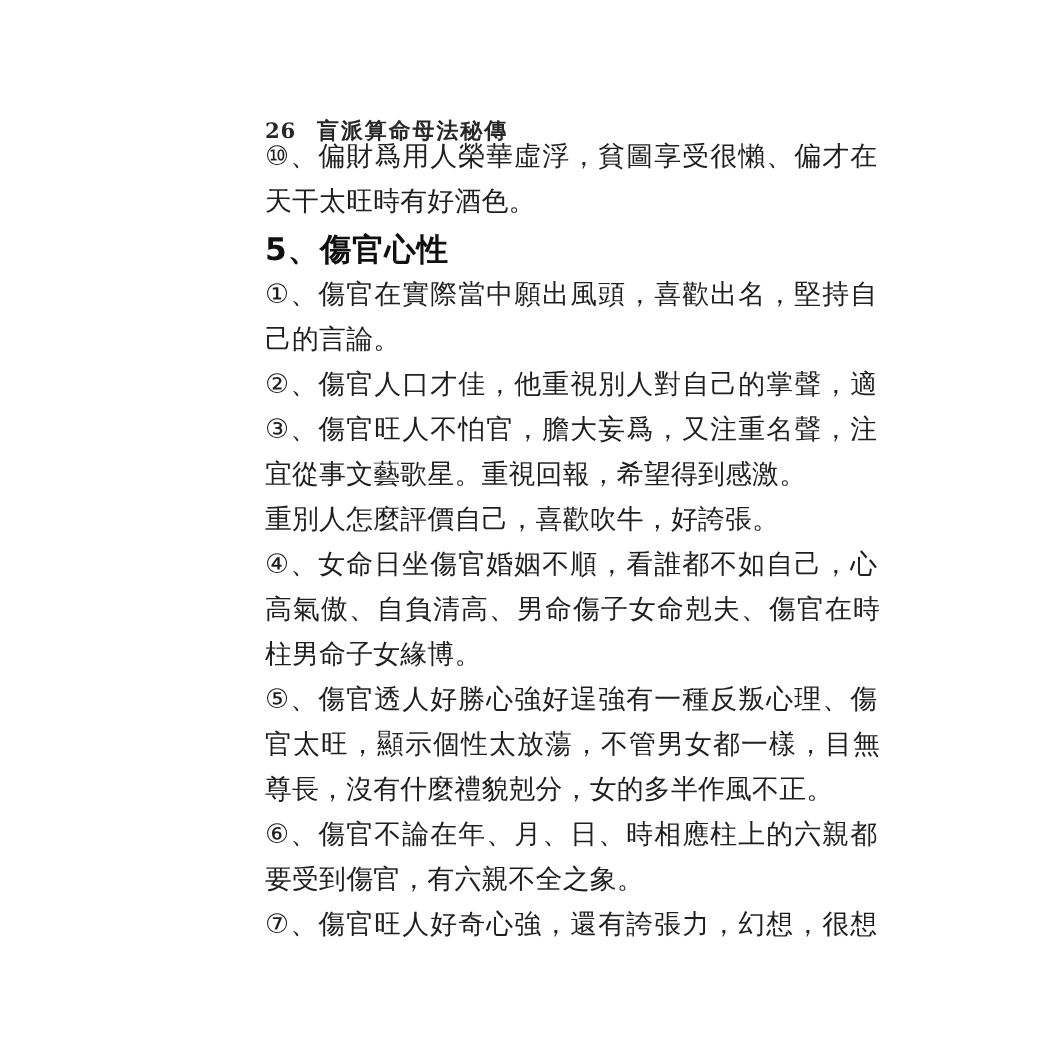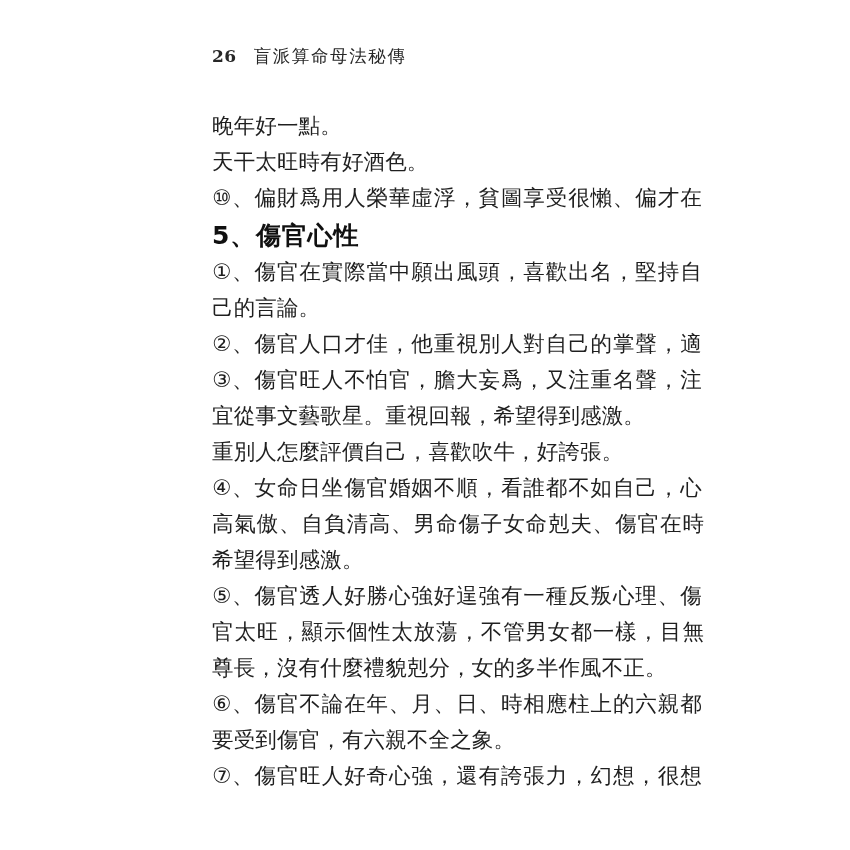--- a/index.html
+++ b/index.html
@@ -44,22 +44,23 @@
   }
   .page-header .folio {
     font-family: "DejaVu Serif", "Liberation Serif", serif;
     font-size: 17px;
     font-weight: 700;
     letter-spacing: 0.5px;
     margin-right: 17px;
   }
   .page-header .book-title {
     font-size: 17.5px;
-    font-weight: 400;
+    font-weight: 700;
     letter-spacing: 1.6px;
+    margin-top: 48px;
   }
 
   
   .body-text {
     position: absolute;
     left: 212px;
     top: 108px;
     width: 432px;
   }
 
@@ -94,33 +95,32 @@
 <body>
 
 <div class="page">
 
   <div class="page-header">
     <span class="folio">26</span>
     <span class="book-title">盲派算命母法秘傳</span>
   </div>
 
   <div class="body-text">
-      <div class="text-line">晚年好一點。</div>
+      <div class="text-line justify">⑩、偏財爲用人榮華虛浮，貧圖享受很懶、偏才在</div>
       <div class="text-line">天干太旺時有好酒色。</div>
-      <div class="text-line justify">⑩、偏財爲用人榮華虛浮，貧圖享受很懶、偏才在</div>
       <div class="section-heading">5、傷官心性</div>
       <div class="text-line justify">①、傷官在實際當中願出風頭，喜歡出名，堅持自</div>
       <div class="text-line">己的言論。</div>
       <div class="text-line justify">②、傷官人口才佳，他重視別人對自己的掌聲，適</div>
       <div class="text-line justify">③、傷官旺人不怕官，膽大妄爲，又注重名聲，注</div>
       <div class="text-line">宜從事文藝歌星。重視回報，希望得到感激。</div>
       <div class="text-line">重別人怎麼評價自己，喜歡吹牛，好誇張。</div>
       <div class="text-line justify">④、女命日坐傷官婚姻不順，看誰都不如自己，心</div>
       <div class="text-line justify">高氣傲、自負清高、男命傷子女命剋夫、傷官在時</div>
-      <div class="text-line">希望得到感激。</div>
+      <div class="text-line">柱男命子女緣博。</div>
       <div class="text-line justify">⑤、傷官透人好勝心強好逞強有一種反叛心理、傷</div>
       <div class="text-line justify">官太旺，顯示個性太放蕩，不管男女都一樣，目無</div>
       <div class="text-line">尊長，沒有什麼禮貌剋分，女的多半作風不正。</div>
       <div class="text-line justify">⑥、傷官不論在年、月、日、時相應柱上的六親都</div>
       <div class="text-line">要受到傷官，有六親不全之象。</div>
       <div class="text-line justify">⑦、傷官旺人好奇心強，還有誇張力，幻想，很想</div>
     </div>
 
 </div>
 

